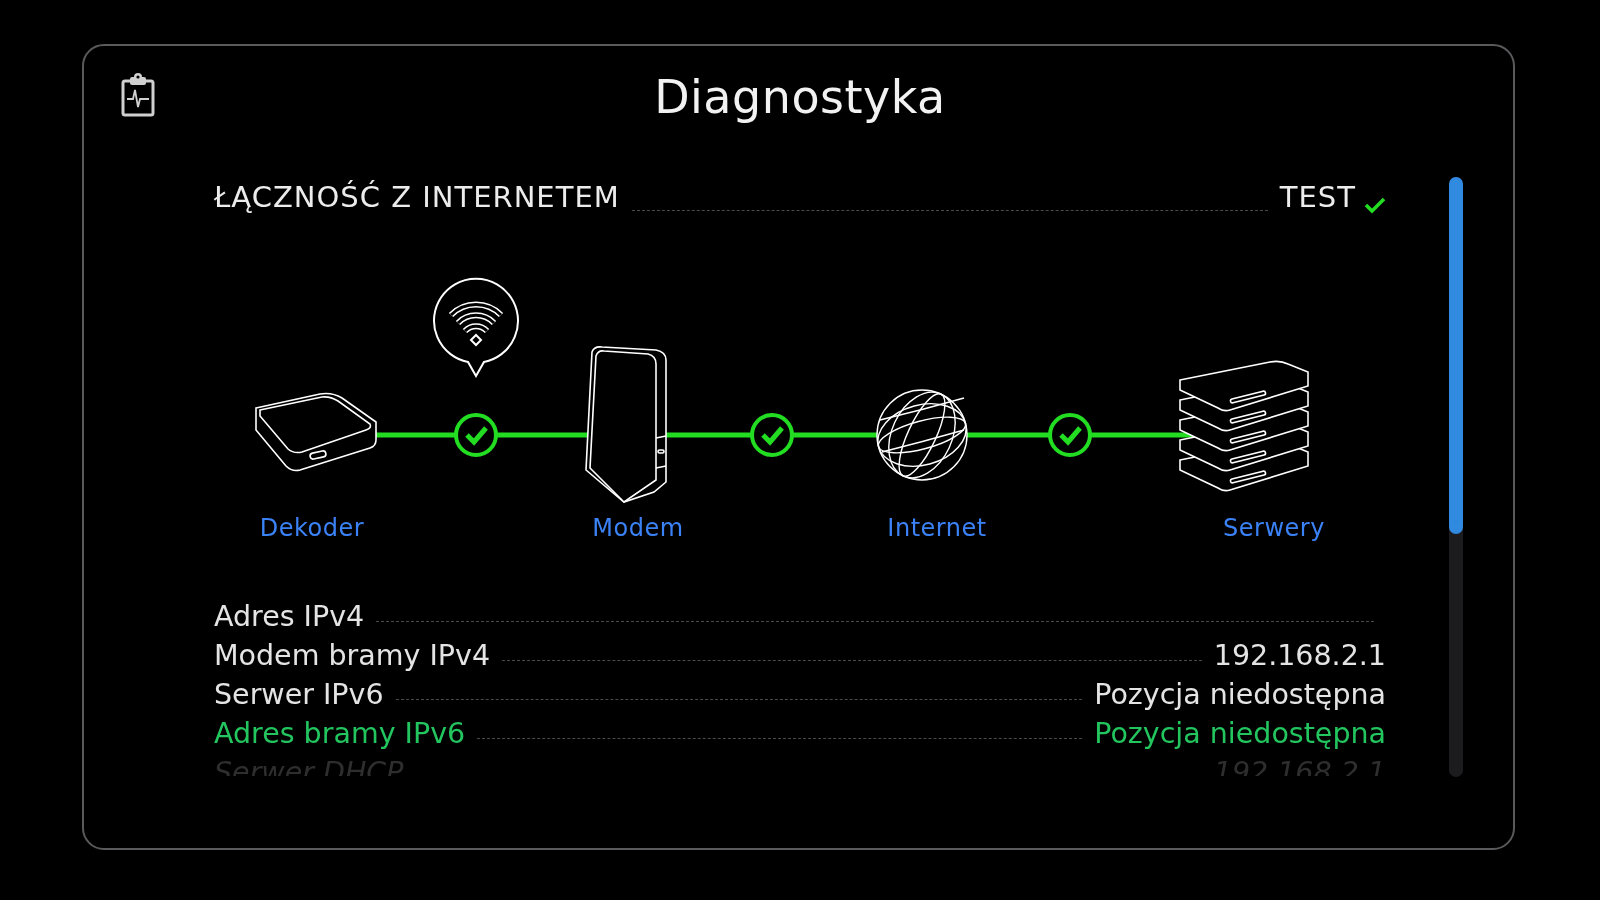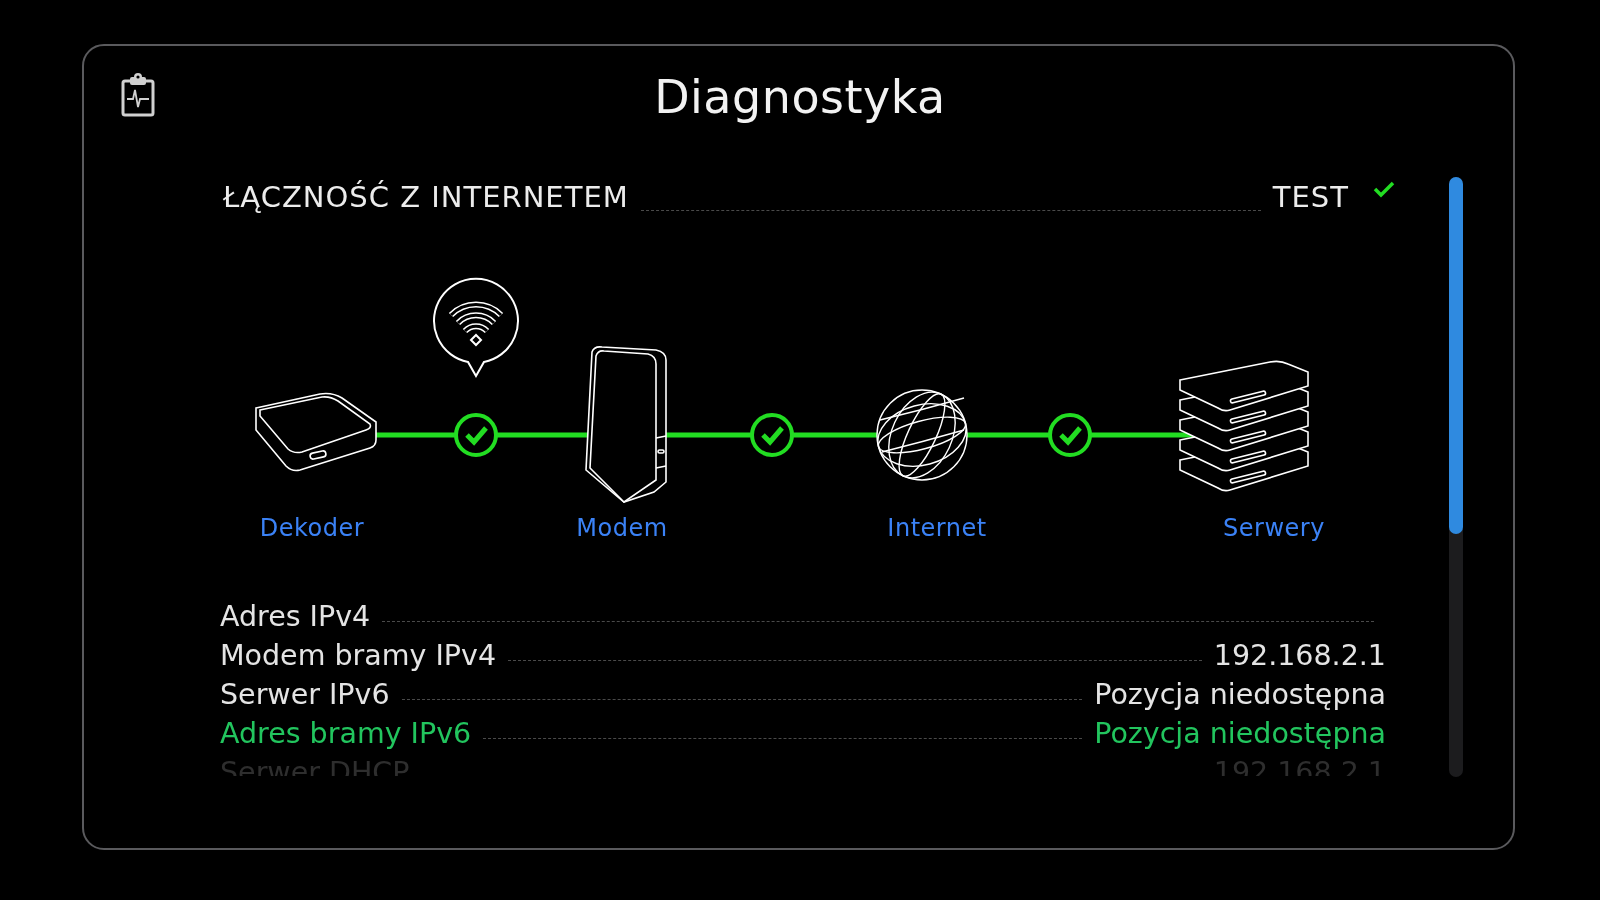--- a/index.html
+++ b/index.html
@@ -4,34 +4,34 @@
 <style>
   html, body { margin:0; padding:0; background:#000; }
   body { width:1600px; height:900px; position:relative; overflow:hidden;
          font-family:"DejaVu Sans", "Liberation Sans", sans-serif; color:#e6e6e6; }
   .panel { position:absolute; left:82px; top:44px; width:1433px; height:806px;
            border:2px solid #5a5a5d; border-radius:22px; box-sizing:border-box; background:#000; }
   .header-icon { position:absolute; left:120px; top:72px; width:36px; height:46px; }
   .title { position:absolute; left:0; width:1600px; top:70px; text-align:center;
            font-size:46px; font-weight:400; color:#f2f2f2; letter-spacing:0.5px; }
   .section-head { position:absolute; left:214px; top:180px; width:1172px; height:40px;
-                  display:flex; align-items:baseline;margin-left:9px; }
+                  display:flex; align-items:baseline; }
   .section-title { font-size:29px; color:#ececec; letter-spacing:1px; white-space:nowrap; }
   .leader { flex:1; border-bottom:1.5px dashed #4a4a4a; margin:0 12px; height:18px; align-self:flex-end; transform:translateY(-9px); }
-  .test-btn { display:flex; align-items:flex-start; gap:24px; font-size:29px; color:#ececec; letter-spacing:1px; white-space:nowrap; }
+  .test-btn { display:flex; align-items:flex-end; gap:8px; font-size:29px; color:#ececec; letter-spacing:1px; white-space:nowrap; }
   .diagram { position:absolute; left:230px; top:270px; width:1150px; height:280px; }
   .dev-label { position:absolute; top:244px; font-size:24px; color:#3b82f6; text-align:center;
                width:200px; transform:translateX(-50%); letter-spacing:0.5px; }
   .rows { position:absolute; left:214px; top:600px; width:1172px; }
-  .row { display:flex; align-items:baseline; height:39px; font-size:28.5px; color:#e4e4e4;margin-left:6px; }
+  .row { display:flex; align-items:baseline; height:39px; font-size:28.5px; color:#e4e4e4; }
   .row .lbl { white-space:nowrap; }
   .row .val { white-space:nowrap; }
   .row .dots { flex:1; border-bottom:1.5px dashed #4a4a4a; margin:0 12px; transform:translateY(-4px); }
   .row.fade1 { color:#22c55e; }
-  .row.fade2 { color:#2e2e2e; height:20px; overflow:hidden; }
+  .row.fade2 { color:#2e2e2e; height:20px; overflow:hidden;font-style:italic; }
   .scroll-track { position:absolute; left:1449px; top:177px; width:14px; height:600px;
                   background:#1c1c1e; border-radius:7px; }
   .scroll-thumb { position:absolute; left:0; top:0; width:14px; height:357px; background:#2f8ae0; border-radius:7px; }
 </style>
 </head>
 <body>
 
 <div class="panel"></div>
 
 <svg class="header-icon" viewBox="0 0 36 46">
@@ -126,21 +126,21 @@
         <rect x="1000" y="145" width="36" height="4" rx="2" transform="rotate(-14 1018 147)"></rect>
       </g>
       <g transform="translate(0,-20)">
         <path d="M950,130 L1040,112 Q1050,110 1058,114 L1078,122 L1078,136 L1000,160 Q994,162 988,158 L950,140 Z"></path>
         <rect x="1000" y="145" width="36" height="4" rx="2" transform="rotate(-14 1018 147)"></rect>
       </g>
     </g>
   </svg>
 
   <div class="dev-label" style="left:82px;">Dekoder</div>
-  <div class="dev-label" style="left:392px;">Modem</div>
+  <div class="dev-label" style="left:408px;">Modem</div>
   <div class="dev-label" style="left:707px;">Internet</div>
   <div class="dev-label" style="left:1044px;">Serwery</div>
 </div>
 
 <div class="rows">
   <div class="row">
     <span class="lbl">Adres IPv4</span>
     <span class="dots"></span>
   </div>
   <div class="row">

